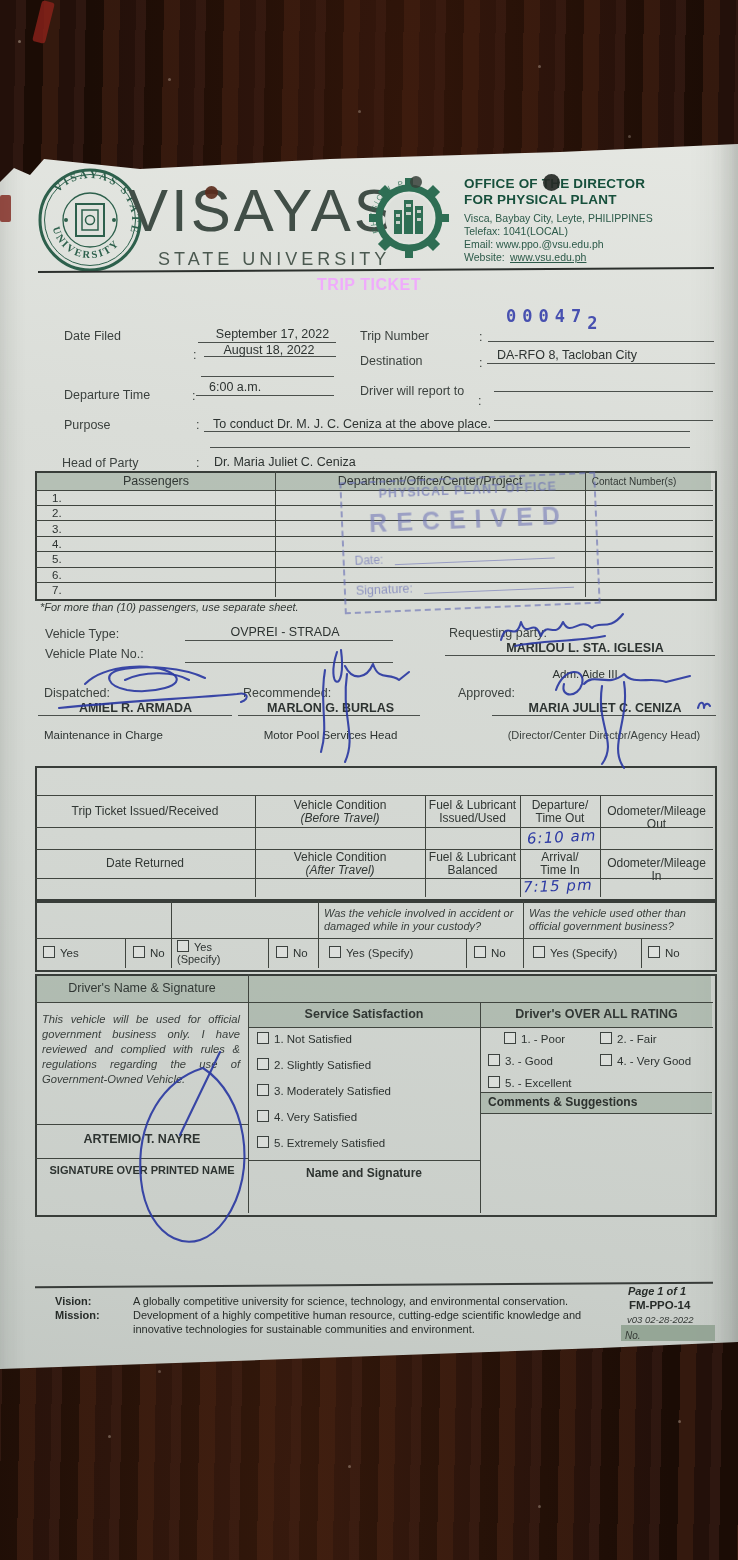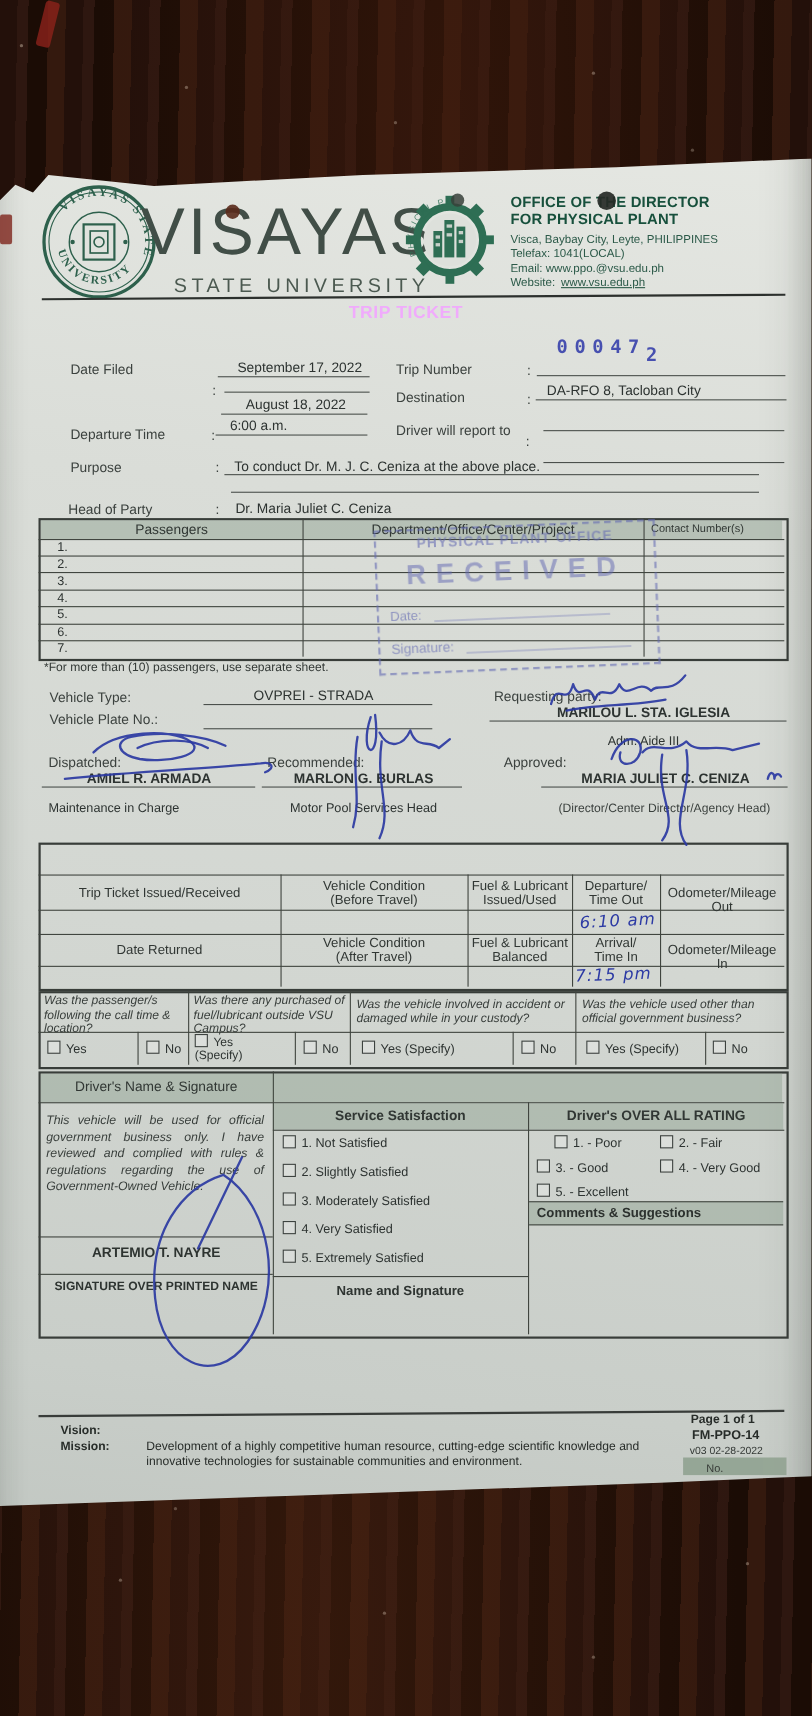--- a/index.html
+++ b/index.html
@@ -15,21 +15,21 @@
          background:linear-gradient(186deg,#e7e9e4 4%,#daddd8 30%,#d3d7d2 55%,#c9cec9 80%,#bcc2bd 98%);
          clip-path:polygon(0 182px,14px 168px,30px 175px,44px 159px,140px 169px,330px 159px,560px 152px,738px 144px,738px 1342px,600px 1348px,260px 1360px,0 1369px);}
   .papershade{position:absolute;left:0;top:0;width:738px;height:1560px;z-index:2;pointer-events:none;
          clip-path:polygon(0 182px,14px 168px,30px 175px,44px 159px,140px 169px,330px 159px,560px 152px,738px 144px,738px 1342px,600px 1348px,260px 1360px,0 1369px);
          box-shadow:inset 0 30px 45px -25px rgba(40,45,40,.45), inset 0 -25px 40px -22px rgba(40,45,40,.35), inset -30px 0 50px -35px rgba(40,45,40,.3);}
   .content{position:absolute;left:0;top:0;width:738px;height:1560px;z-index:3}
   .lbl{font-size:12.5px;color:#3b413e}
   .val{font-size:12.5px;color:#2d3331}
   .b{font-weight:bold}
   .c{text-align:center}
-  .i{}
+  .i{font-style:italic}
   .sm{font-size:11.5px}
   .ln{position:absolute;height:0;border-bottom:1.3px solid #4b504c}
   .vl{position:absolute;width:0;border-left:1.4px solid #40453f}
   .hl{position:absolute;height:0;border-top:1.4px solid #40453f}
   .box{position:absolute;border:2px solid #383d39}
   .shade{background:rgba(146,163,148,.5)}
   .th{font-size:12px;color:#31373402;color:#313734;text-align:center;line-height:13px}
   .q{font-size:11px;font-style:italic;color:#383e3b;line-height:12.5px}
   .cb{display:inline-block;width:10px;height:10px;border:1.5px solid #3c423f;background:rgba(255,255,255,.25);vertical-align:-1px;margin-right:5px}
   .hand{font-family:"DejaVu Sans",sans-serif;font-style:italic;color:#2c3aa4;font-size:15px;letter-spacing:1px}
@@ -132,21 +132,21 @@
 
   <div class="abs" style="left:38px;top:269px;width:676px;height:2px;background:#2c302d;transform:rotate(-0.35deg)"></div>
   <div class="abs b c" style="left:249px;top:276px;width:240px;font-size:16px;letter-spacing:.5px;color:#f0abfc">TRIP TICKET</div>
 
   <div class="abs lbl" style="left:64px;top:329px">Date Filed</div>
   <div class="abs val c" style="left:205px;top:327px;width:135px">September 17, 2022</div>
   <div class="ln" style="left:198px;top:342px;width:138px"></div>
 
   <div class="abs lbl" style="left:193px;top:348px">:</div>
   <div class="ln" style="left:204px;top:356px;width:132px"></div>
-  <div class="abs val c" style="left:205px;top:361px;width:128px">August 18, 2022</div>
+  <div class="abs val c" style="left:205px;top:343px;width:128px">August 18, 2022</div>
   <div class="ln" style="left:201px;top:376px;width:133px"></div>
 
   <div class="abs val" style="left:209px;top:380px">6:00 a.m.</div>
   <div class="ln" style="left:196px;top:395px;width:138px"></div>
   <div class="abs lbl" style="left:64px;top:388px">Departure Time</div>
   <div class="abs lbl" style="left:192px;top:389px">:</div>
 
   <div class="abs lbl" style="left:64px;top:418px">Purpose</div>
   <div class="abs lbl" style="left:196px;top:418px">:</div>
   <div class="abs val" style="left:213px;top:417px">To conduct Dr. M. J. C. Ceniza at the above place.</div>
@@ -285,22 +285,20 @@
   <div class="box" style="left:35px;top:901px;width:678px;height:67px"></div>
   <div class="hl" style="left:35px;top:938px;width:678px"></div>
   <div class="vl" style="left:171px;top:901px;height:67px"></div>
   <div class="vl" style="left:318px;top:901px;height:67px"></div>
   <div class="vl" style="left:523px;top:901px;height:67px"></div>
   <div class="vl" style="left:125px;top:938px;height:30px"></div>
   <div class="vl" style="left:268px;top:938px;height:30px"></div>
   <div class="vl" style="left:466px;top:938px;height:30px"></div>
   <div class="vl" style="left:641px;top:938px;height:30px"></div>
 
-  <div class="abs q" style="left:40px;top:904px;width:126px">Was the passenger/s following the call time &amp; location?</div>
-  <div class="abs q" style="left:176px;top:904px;width:138px">Was there any purchased of fuel/lubricant outside VSU Campus?</div>
   <div class="abs q" style="left:324px;top:907px;width:194px">Was the vehicle involved in accident or damaged while in your custody?</div>
   <div class="abs q" style="left:529px;top:907px;width:180px">Was the vehicle used other than official government business?</div>
 
   <div class="abs val sm" style="left:43px;top:946px"><span class="cb"></span><span>Yes</span></div>
   <div class="abs val sm" style="left:133px;top:946px"><span class="cb"></span><span>No</span></div>
   <div class="abs val" style="left:177px;top:940px;width:80px;font-size:11px;line-height:12px"><span class="cb"></span><span>Yes (Specify)</span></div>
   <div class="abs val sm" style="left:276px;top:946px"><span class="cb"></span><span>No</span></div>
   <div class="abs val sm" style="left:329px;top:946px"><span class="cb"></span><span>Yes (Specify)</span></div>
   <div class="abs val sm" style="left:474px;top:946px"><span class="cb"></span><span>No</span></div>
   <div class="abs val sm" style="left:533px;top:946px"><span class="cb"></span><span>Yes (Specify)</span></div>
@@ -342,22 +340,23 @@
   <div class="hl" style="left:248px;top:1160px;width:232px"></div>
   <div class="abs b c" style="left:250px;top:1166px;width:228px;font-size:12px;color:#2e3431">Name and Signature</div>
 
   <svg class="sig" style="left:125px;top:1050px" width="180" height="210" viewBox="0 0 180 210">
     <path d="M95 2 L55 85" stroke-width="2.4"></path>
     <path d="M78 18 C120 45 135 120 100 170 C70 212 22 190 16 130 C10 70 40 30 78 18" stroke-width="2.4"></path>
   </svg>
 
   <div class="abs" style="left:35px;top:1284px;width:678px;height:1.6px;background:#383c39;transform:rotate(-0.4deg)"></div>
   <div class="abs b" style="left:55px;top:1295px;font-size:11px;color:#272c29">Vision:</div>
+  <div class="abs" style="left:133px;top:1295px;width:480px;font-size:11px;color:#272c29">A globally competitive university for science, technology, and environmental conservation.</div>
   <div class="abs b" style="left:55px;top:1309px;font-size:11px;color:#272c29">Mission:</div>
   <div class="abs" style="left:133px;top:1309px;width:475px;font-size:11px;line-height:13.5px;color:#272c29">Development of a highly competitive human resource, cutting-edge scientific knowledge and innovative technologies for sustainable communities and environment.</div>
   <div class="abs b i" style="left:628px;top:1285px;font-size:11px;color:#272c29">Page 1 of 1</div>
   <div class="abs b" style="left:629px;top:1299px;font-size:11.5px;color:#272c29">FM-PPO-14</div>
   <div class="abs i" style="left:627px;top:1314px;font-size:9.5px;color:#33383530;color:#333835">v03 02-28-2022</div>
   <div class="abs" style="left:621px;top:1325px;width:94px;height:16px;background:#93a494;opacity:.95">
-    <span class="i" style="font-size:10px;color:#2e332f;margin-left:21px">No.</span>
+    <span class="i" style="font-size:10px;color:#2e332f;margin-left:4px">No.</span>
   </div>
 
 </div>
 
 </body></html>

